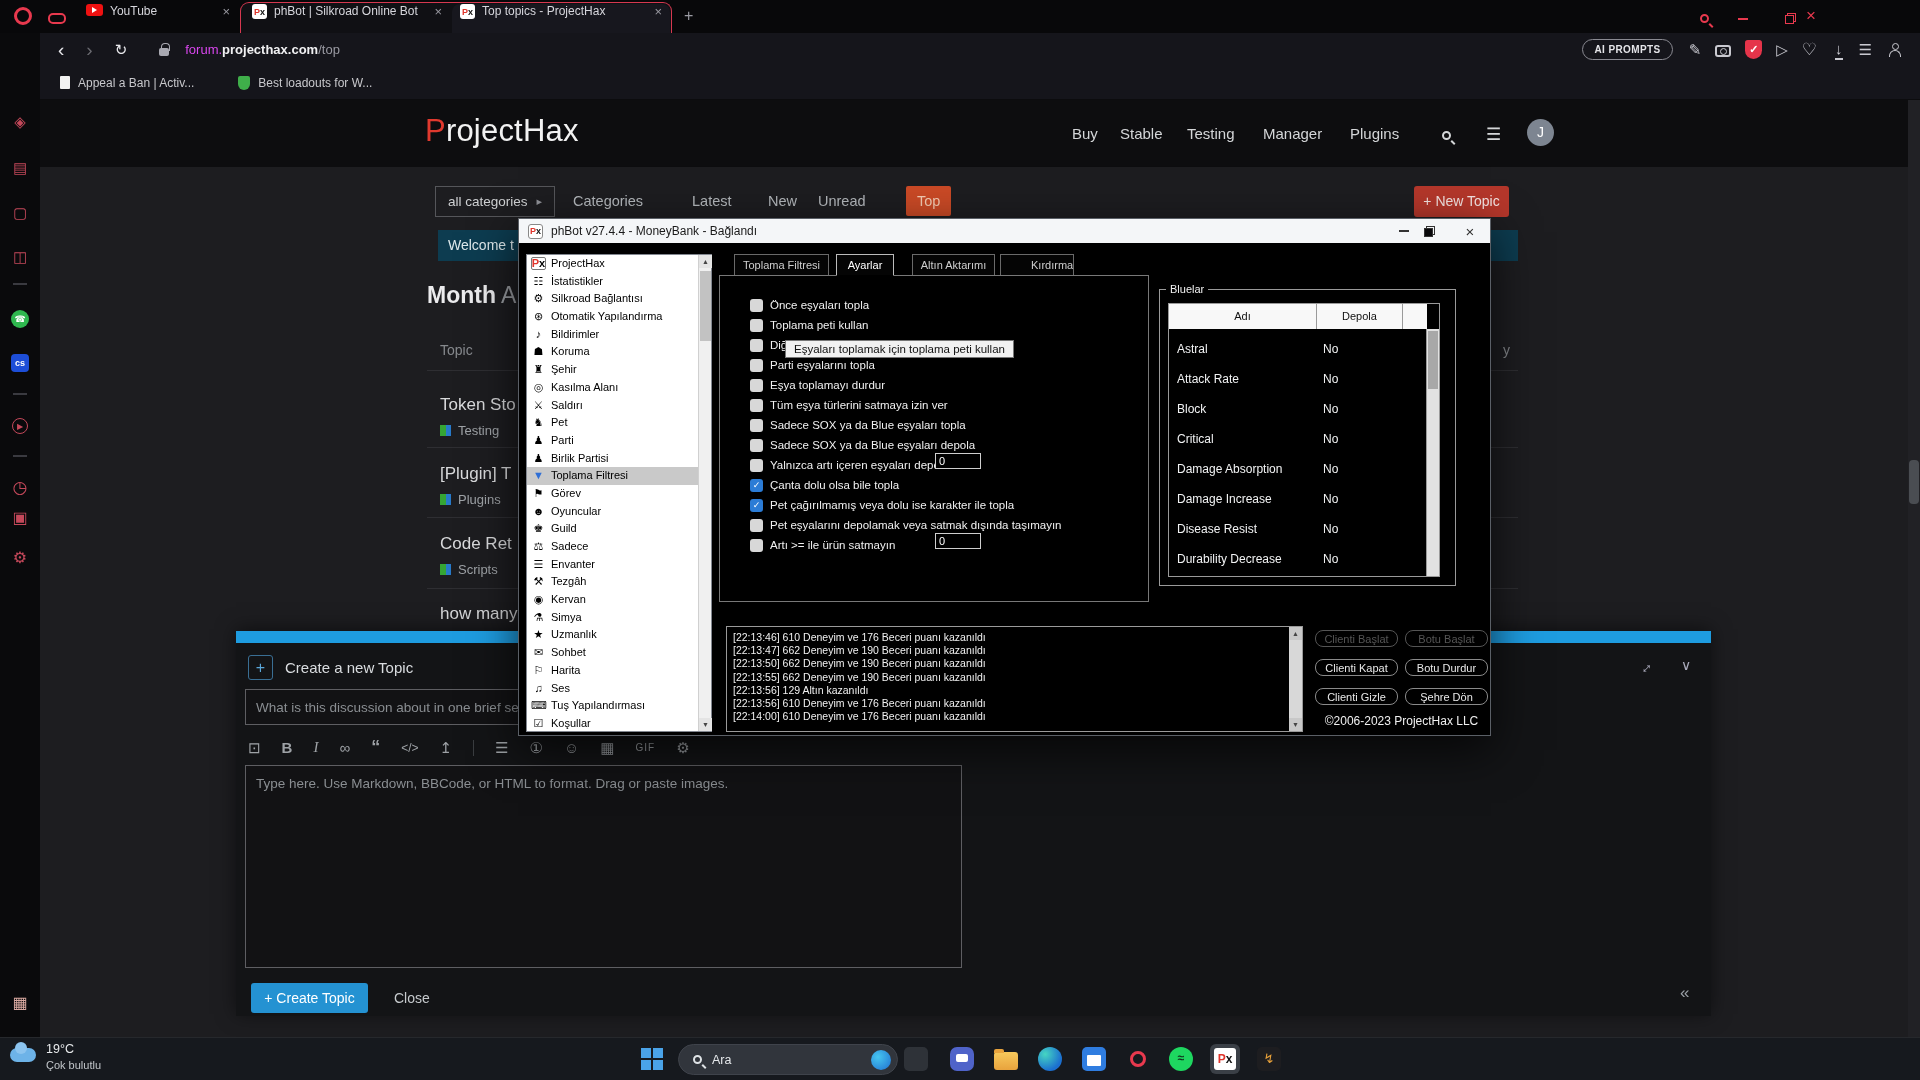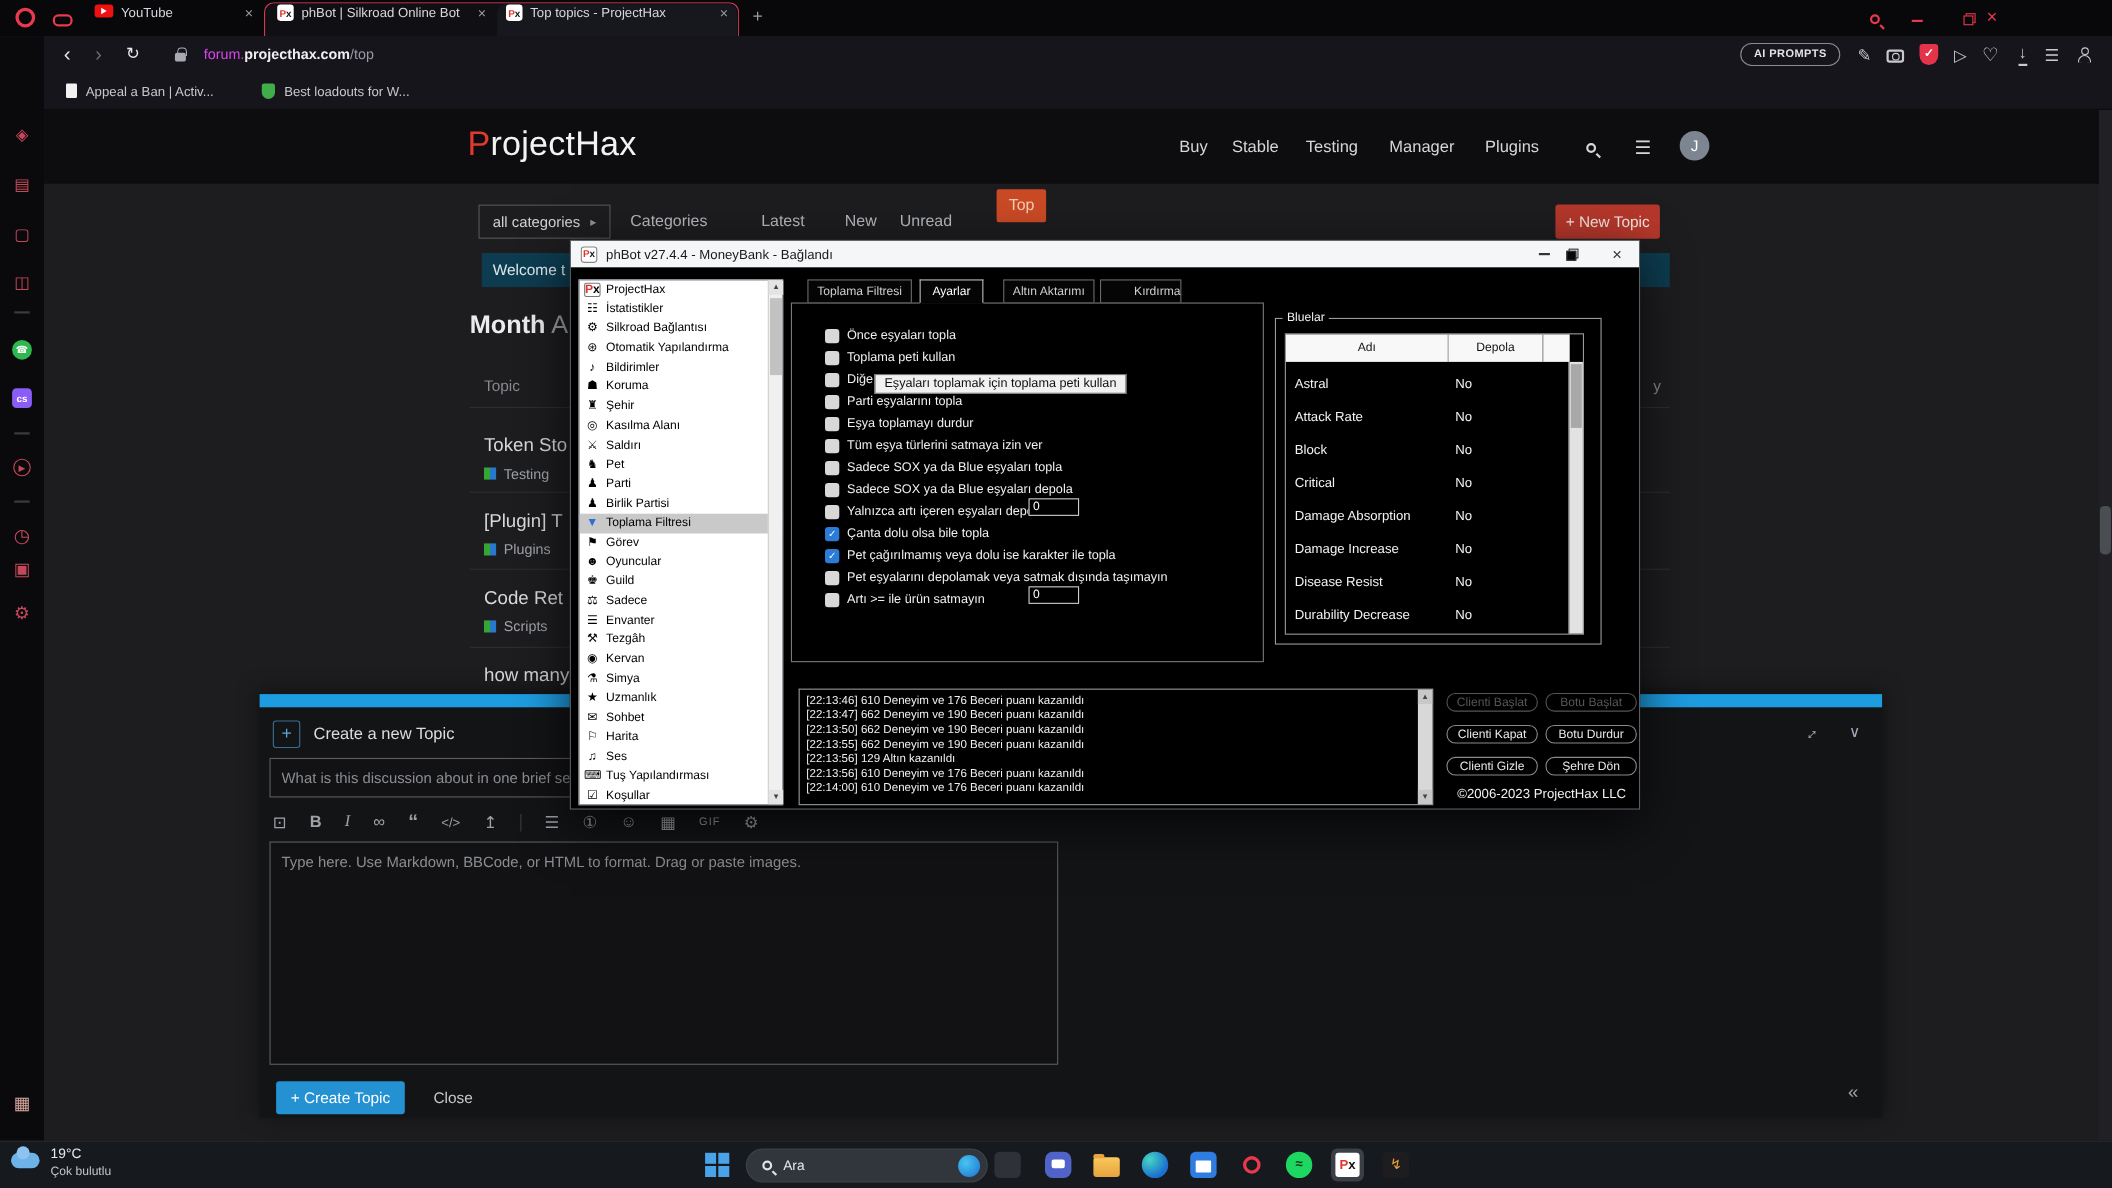--- a/index.html
+++ b/index.html
@@ -39,21 +39,21 @@
   .person::before{content:"";position:absolute;left:4px;top:0;width:5px;height:5px;border:1.5px solid #c9c9d0;border-radius:50%;}
   .person::after{content:"";position:absolute;left:1px;top:7px;width:10px;height:6px;border:1.5px solid #c9c9d0;border-bottom:none;border-radius:6px 6px 0 0;}
   .bm{display:flex;align-items:center;gap:8px;color:#c8c8cc;font-size:12px;margin-right:44px;}
   .bm-page{display:inline-block;width:10px;height:13px;background:#f2f2f2;border-radius:1px;}
   .bm-shield{display:inline-block;width:12px;height:14px;background:#3fae4a;border-radius:2px 2px 6px 6px;}
   
   #sidebar{left:0;top:33px;width:40px;height:1004px;background:#0a0a0c;}
   .sic{position:absolute;left:0;width:40px;text-align:center;color:#c4485a;font-size:15px;}
   .sdiv{position:absolute;left:13px;width:14px;height:2px;background:#3a3a40;}
   .gcirc{display:inline-block;width:18px;height:18px;background:#2fb84f;border-radius:50%;color:#fff;font-size:9px;line-height:18px;}
-  .csbadge{display:inline-block;width:18px;height:18px;background:#8b5cf6;border-radius:4px;color:#fff;font-size:9px;font-weight:bold;line-height:18px;}
+  .csbadge{display:inline-block;width:18px;height:18px;background:#1d4ed8;border-radius:4px;color:#fff;font-size:9px;font-weight:bold;line-height:18px;}
   .playc{display:inline-block;width:16px;height:16px;border:1.5px solid #c4485a;border-radius:50%;font-size:8px;line-height:15px;}
   .olog{display:inline-block;width:18px;height:18px;border:3px solid #e8394e;border-radius:50%;}
   .gxpad{display:inline-block;width:18px;height:11px;border:2px solid #e8394e;border-radius:5px;margin-top:5px;}
   
   #fhead{left:40px;top:100px;width:1880px;height:67px;background:#0d0d0f;}
   .flogo{font-size:31px;color:#f2f2f2;letter-spacing:.2px;}
   .flogo .p{color:#e0392e;}
   .fnav{color:#d4d6d8;font-size:15px;}
   .avatar{width:27px;height:27px;border-radius:50%;background:#7d8591;color:#fff;font-size:14px;text-align:center;line-height:27px;}
   .catitem{color:#b4b8bc;font-size:14.5px;}
@@ -86,21 +86,21 @@
   .px-mini .p{color:#e0352c;}
   #treescroll{position:absolute;right:0;top:0;width:13px;height:476px;background:#f0f0f0;border-left:1px solid #d0d0d0;}
   .sarrow{position:absolute;left:0;width:13px;height:13px;background:#e4e4e4;color:#444;font-size:7px;text-align:center;line-height:13px;}
   .pbtab{position:absolute;top:35px;height:22px;background:#050505;border:1px solid #6a6a6a;color:#cfcfcf;text-align:center;line-height:20px;}
   .pbtab.act{color:#fff;border-color:#bbb;border-bottom-color:#000;z-index:3;}
   #pbpanel{position:absolute;left:200px;top:56px;width:430px;height:327px;border:1px solid #787878;background:#000;}
   .cbrow{height:20px;display:flex;align-items:center;padding-left:30px;color:#f0f0f0;font-size:11.5px;gap:7px;}
   .cbox{width:13px;height:13px;border-radius:3px;background:#d8d8d8;flex:none;text-align:center;line-height:13px;font-size:9px;color:#fff;}
   .cbox.on{background:#2b7cd6;}
   .pinput{position:absolute;width:46px;height:16px;background:#000;border:1px solid #cfcfcf;color:#fff;font-size:11px;padding:0 3px;}
-  #tooltip{position:absolute;left:276px;top:121px;background:#f1f1f1;border:1px solid #767676;color:#111;font-size:11.5px;padding:2px 8px;white-space:nowrap;z-index:6;}
+  #tooltip{position:absolute;left:266px;top:121px;background:#f1f1f1;border:1px solid #767676;color:#111;font-size:11.5px;padding:2px 8px;white-space:nowrap;z-index:6;}
   #bluebox{position:absolute;left:640px;top:70px;width:297px;height:297px;border:1px solid #9a9a9a;}
   #bluelabel{position:absolute;left:6px;top:-7px;background:#000;padding:0 4px;color:#f0f0f0;}
   #btable{position:absolute;left:8px;top:13px;width:272px;height:274px;border:1px solid #9a9a9a;}
   .bhead{position:absolute;top:0;height:25px;background:#f8f8f8;color:#111;text-align:center;line-height:25px;border-right:1px solid #9a9a9a;font-size:11px;}
   .brow{position:absolute;left:0;width:244px;height:30px;color:#f2f3f4;font-size:12px;line-height:30px;}
   .brow .nm{position:absolute;left:8px;}
   .brow .vl{position:absolute;left:154px;}
   #bscroll{position:absolute;right:0;top:25px;width:13px;height:247px;background:#e2e2e2;border-left:1px solid #9a9a9a;}
   #pblog{position:absolute;left:207px;top:407px;width:577px;height:106px;border:1px solid #9a9a9a;background:#000;color:#f0f0f0;}
   .logln{font-size:10.5px;line-height:13.2px;white-space:nowrap;}
@@ -229,21 +229,21 @@
   </div>
 
   <div class="abs allcat" style="left:435px;top:186px;height:31px;">
     <span>all categories</span>
     <span style="color:#909298;font-size:11px;">▸</span>
   </div>
   <span class="abs catitem" style="left:573px;top:193px;">Categories</span>
   <span class="abs catitem" style="left:692px;top:193px;">Latest</span>
   <span class="abs catitem" style="left:768px;top:193px;">New</span>
   <span class="abs catitem" style="left:818px;top:193px;">Unread</span>
-  <span class="abs catitem topactive" style="left:906px;top:172px;">Top</span>
+  <span class="abs catitem topactive" style="left:906px;top:186px;">Top</span>
   <div class="abs newtopic" style="left:1414px;top:186px;width:95px;height:31px;"><span>+</span> <span>New Topic</span></div>
 
   <div class="abs banner" style="left:438px;top:230px;width:1080px;height:31px;"><span>Welcome t</span></div>
 
   <div class="abs" style="left:427px;top:282px;font-size:23px;">
     <span style="color:#ececee;font-weight:bold;">Month</span>
     <span style="color:#9b9ea3;">A</span>
   </div>
 
   <span class="abs" style="left:440px;top:342px;color:#86898d;font-size:14px;">Topic</span>

